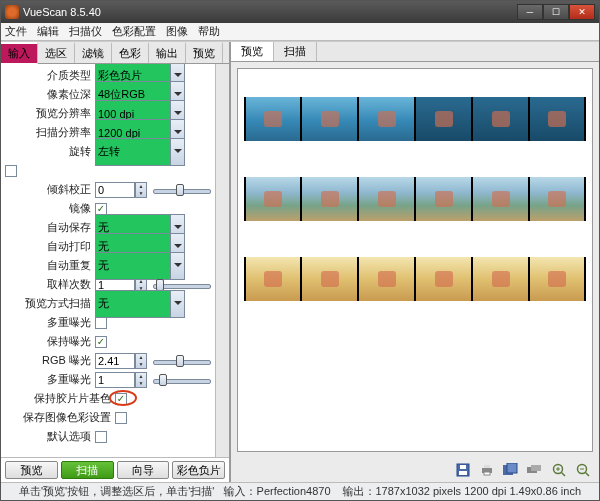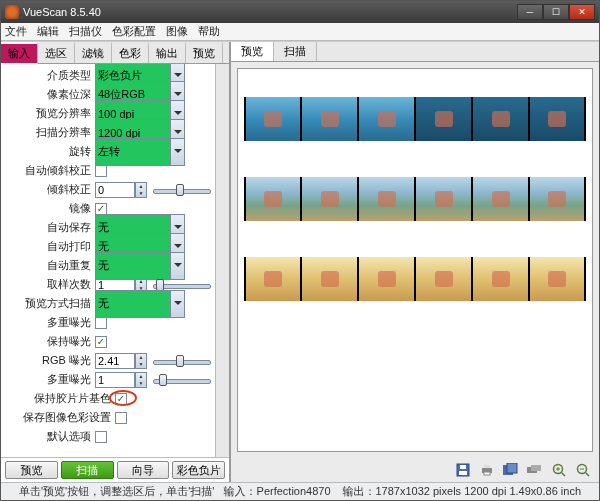--- a/index.html
+++ b/index.html
@@ -131,21 +131,20 @@
           <div class="row">
               <div class="lbl">旋转</div>
               <div class="val">
                 <div class="combo">
                   <span>左转</span>
                   <div class="arrow"></div>
                 </div>
               </div>
             </div>
           <div class="row">
-              <div class="lbl">自动倾斜校正</div>
               <div class="val">
                 <div class="chk"></div>
               </div>
             </div>
           <div class="row">
               <div class="lbl">倾斜校正</div>
               <div class="val">
                 <div class="numbox">
                   <span>0</span>
                 </div>

